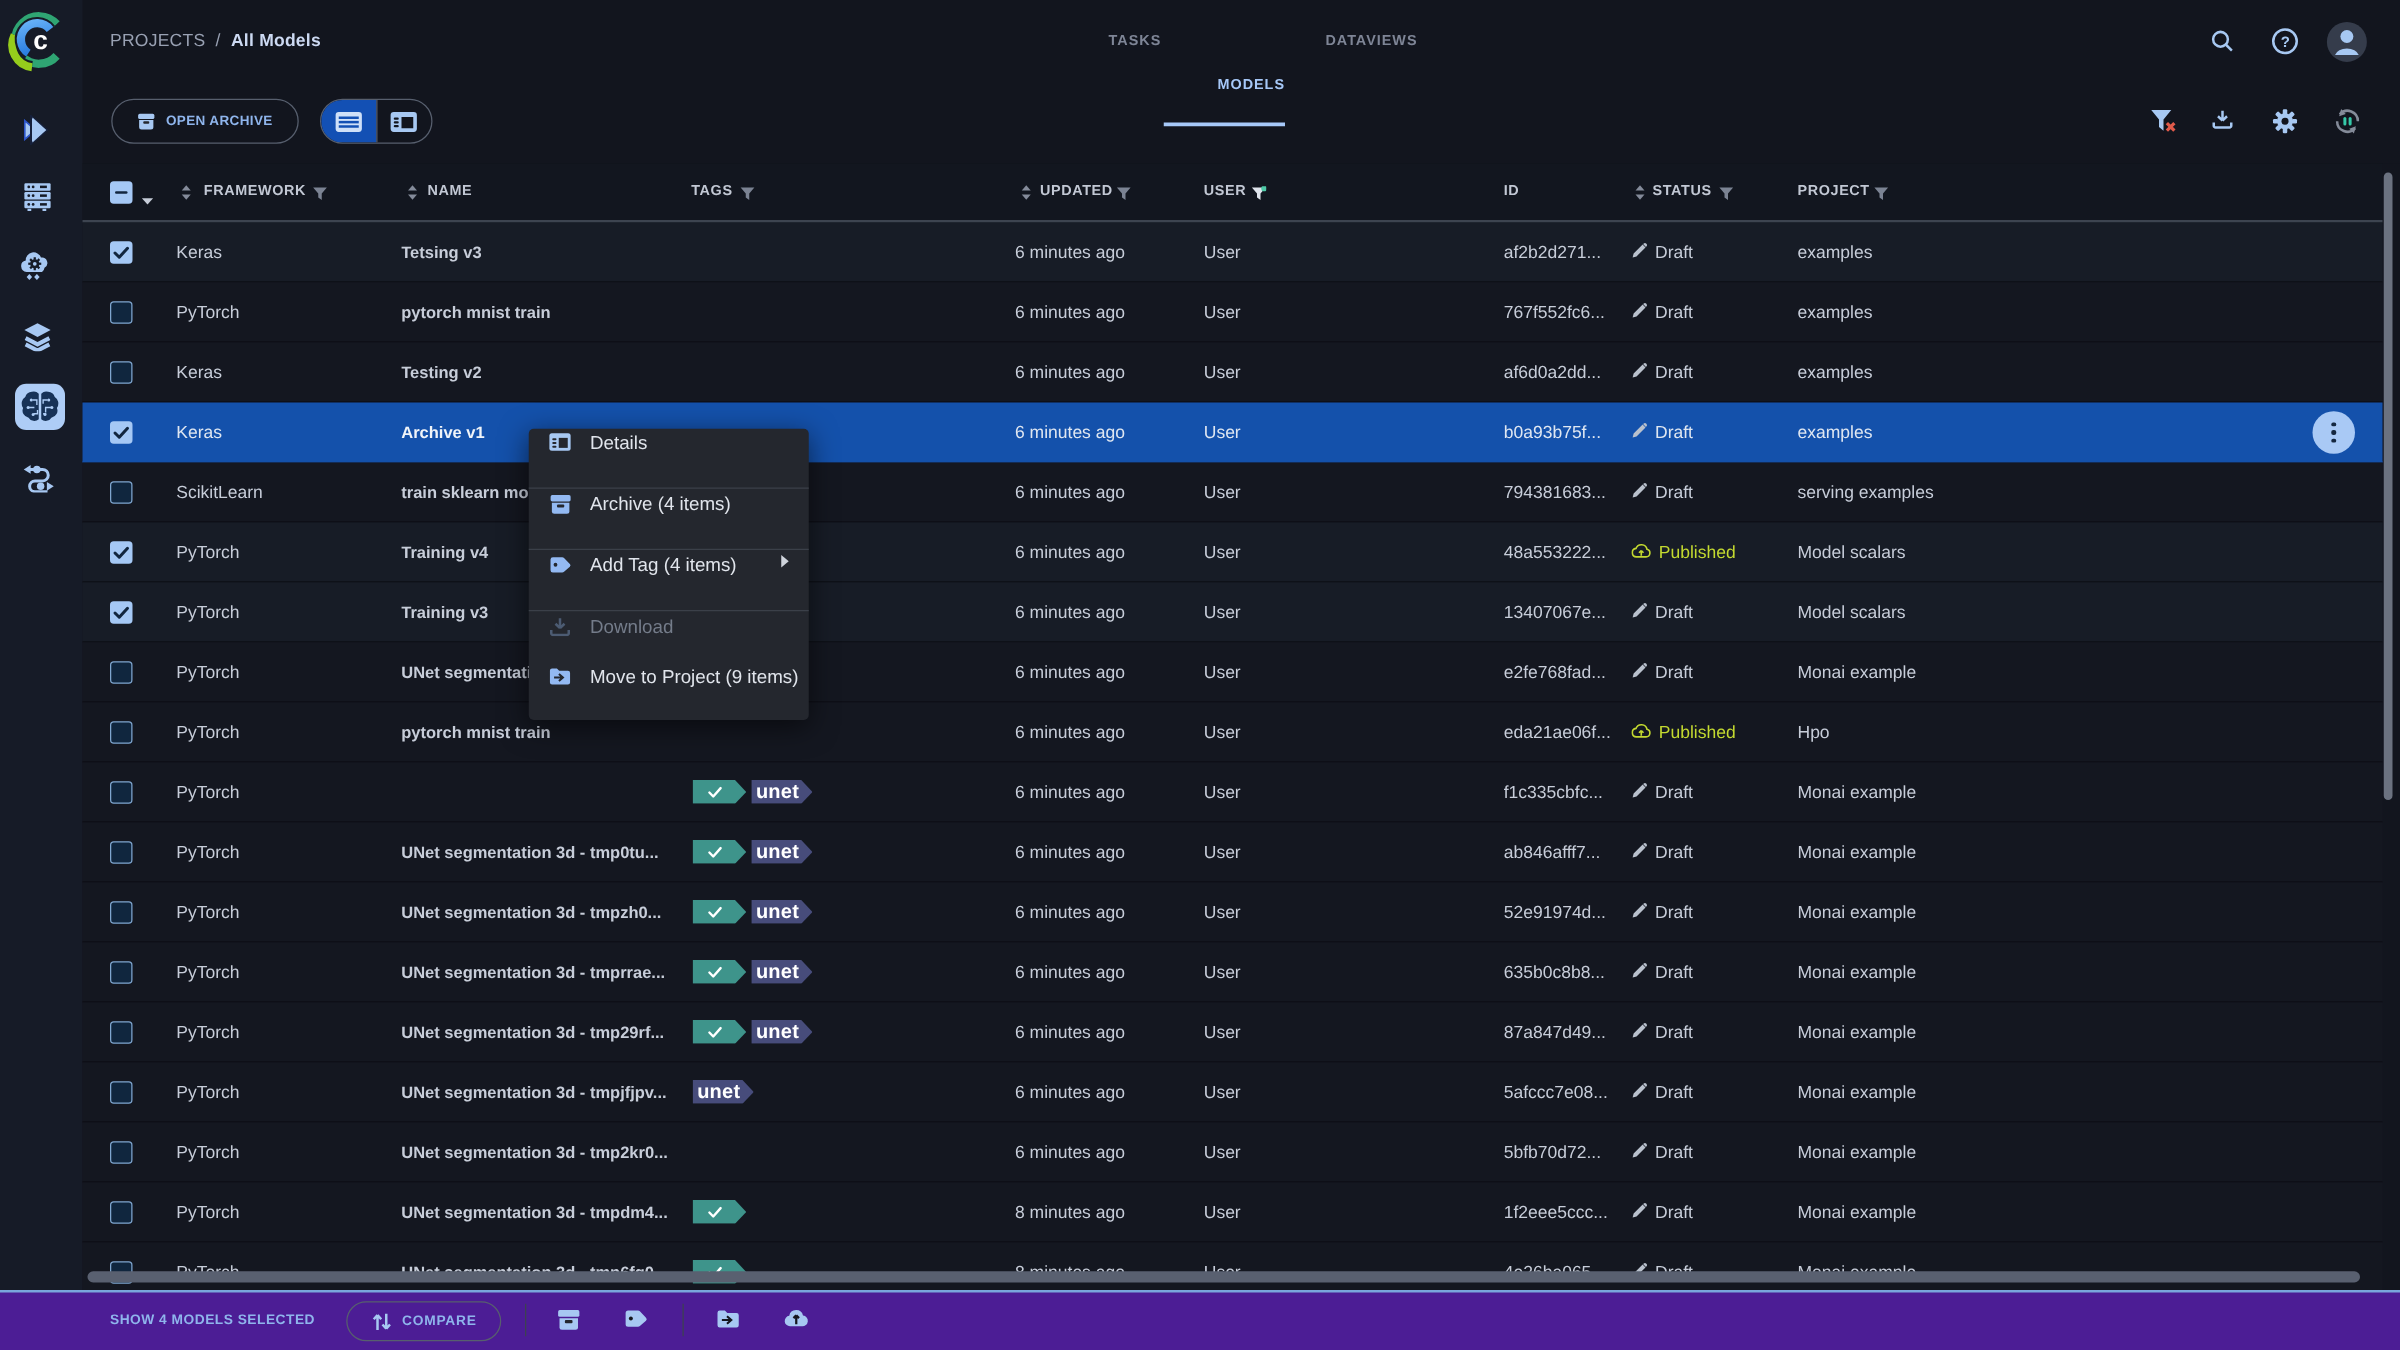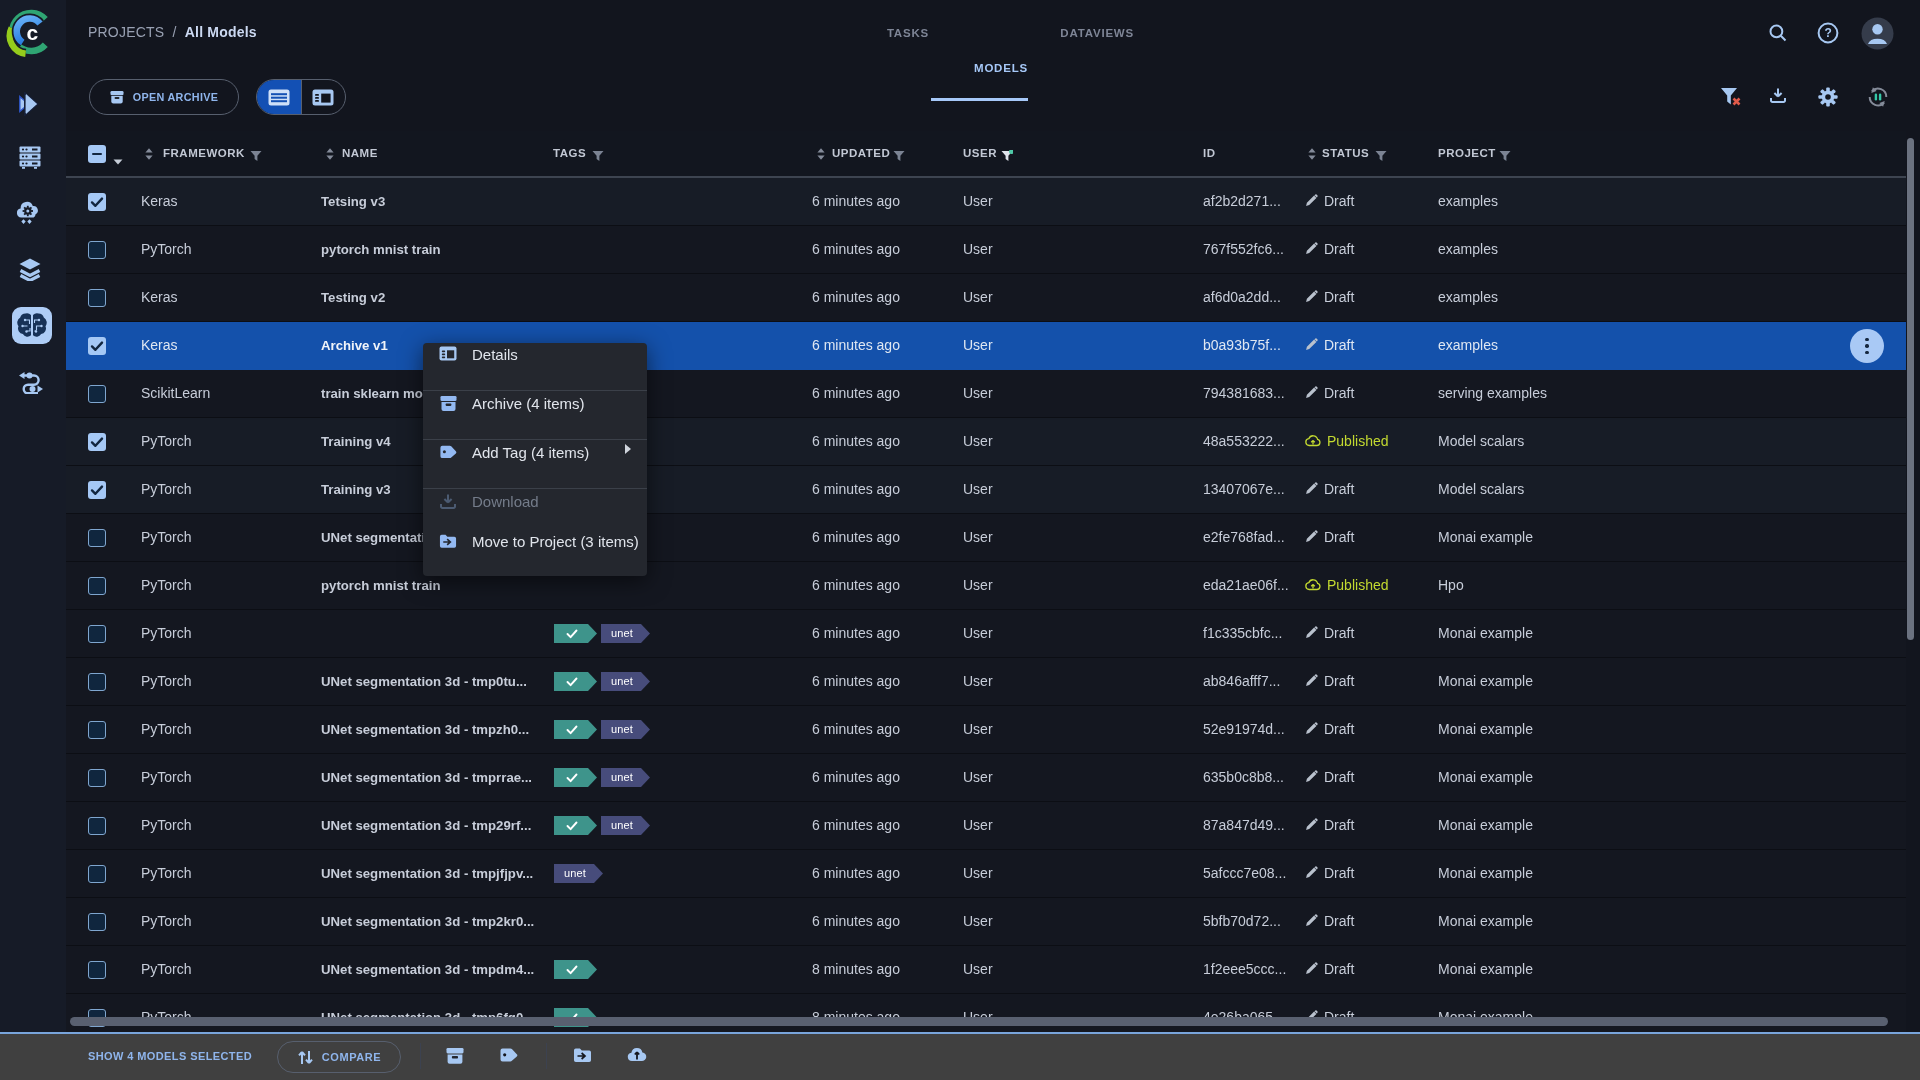--- a/index.html
+++ b/index.html
@@ -60,21 +60,21 @@
 .cb.un { background:#10263e; border:1.6px solid #7fa6cf; }
 .cb.ch { background:#a5c8f5; }
 
 .sic { display:inline-block; margin-right:6px; }
 .sic svg { vertical-align:-1px; }
 .st { }
 .pub { color:#c3d930; }
 .c-st .st, .c-st .pub { position:static; }
 
 .chip { display:inline-flex; align-items:center; justify-content:center; height:19px;
-  font-size:11px; font-weight:normal; color:#fff; margin-right:4px;
+  font-size:16px; font-weight:bold; color:#fff; margin-right:4px;
   clip-path:polygon(0 0, calc(100% - 9px) 0, 100% 50%, calc(100% - 9px) 100%, 0 100%); }
 .cteal { background:#3e948b; width:43px; padding-right:7px; }
 .cindigo { background:#474c7b; width:49px; padding-right:7px; letter-spacing:0.2px; }
 
 
 #menu { position:absolute; left:423px; top:343px; width:224px; background:#24272e;
   border-radius:4px; box-shadow:0 5px 22px rgba(0,0,0,0.55); padding:3px 0; z-index:30; }
 .mitem { height:40px; display:flex; align-items:flex-start; position:relative; }
 .mic { width:18px; margin-left:16px; display:flex; justify-content:center; }
 .mlab { margin-left:15px; font-size:15px; color:#e1e5ec; }
@@ -89,21 +89,21 @@
   background:#a9c9f5; z-index:10; display:flex; flex-direction:column; align-items:center; justify-content:center; }
 #dotbtn .d { width:3.4px; height:3.4px; border-radius:50%; background:#15273f; margin:1.7px 0; }
 
 
 #vscroll { position:absolute; left:1907px; top:138px; width:7px; height:502px; border-radius:4px;
   background:#6b7280; z-index:20; }
 #hscroll { position:absolute; left:70px; top:1017px; width:1818px; height:9px; border-radius:4.5px;
   background:#596070; z-index:20; }
 
 
-#footer { position:absolute; left:0; top:1032px; width:1920px; height:48px; background:#404040;
+#footer { position:absolute; left:0; top:1032px; width:1920px; height:48px; background:#4c1d95;
   border-top:2px solid #79a5dc; z-index:40;padding-left:20px; }
 #footer .sel-txt { position:absolute; left:88px; top:0; height:44px; line-height:44px;
   font-size:11px; font-weight:bold; letter-spacing:0.4px; color:#8fb5ec; }
 #compare { left:277px; top:7px; width:124px; height:32px; border-radius:16px; font-size:11px;
   letter-spacing:0.6px; gap:8px; }
 .fdiv { position:absolute; top:9px; width:1px; height:26px; background:#3c4250; }
 .ficon { position:absolute; top:13px; }
 </style>
 </head>
 <body>
@@ -680,21 +680,21 @@
       </span>
       <span class="mlab">Download</span>
     </div>
   <div class="mitem">
       <span class="mic">
         <svg width="19" height="16" viewBox="0 0 19 16" style="">
           <path d="M1,3.2 a1.8,1.8 0 0 1 1.8,-1.8 h4.1 l1.9,2 h7.4 a1.8,1.8 0 0 1 1.8,1.8 v8 a1.8,1.8 0 0 1 -1.8,1.8 H2.8 a1.8,1.8 0 0 1 -1.8,-1.8 Z" fill="#93b9f2"></path>
           <path d="M4.5,9 h7 M8.6,6 l3.4,3 -3.4,3" stroke="#24272e" stroke-width="1.7" fill="none"></path>
         </svg>
       </span>
-      <span class="mlab">Move to Project (3 items)</span>
+      <span class="mlab">Move to Project (9 items)</span>
     </div>
 </div>
 
 <div id="footer">
   <span class="sel-txt">SHOW 4 MODELS SELECTED</span>
   <div class="btn" id="compare">
       <svg width="17" height="17" viewBox="0 0 17 17" style="">
         <g stroke="#a7c8f2" stroke-width="2" fill="none">
           <path d="M5,15 V4 a0,0 0 0 0 0,0 M5,3 L2,6.4 M5,3 L8,6.4"></path>
           <path d="M12,2 V13 M12,14 L9,10.6 M12,14 L15,10.6"></path>

